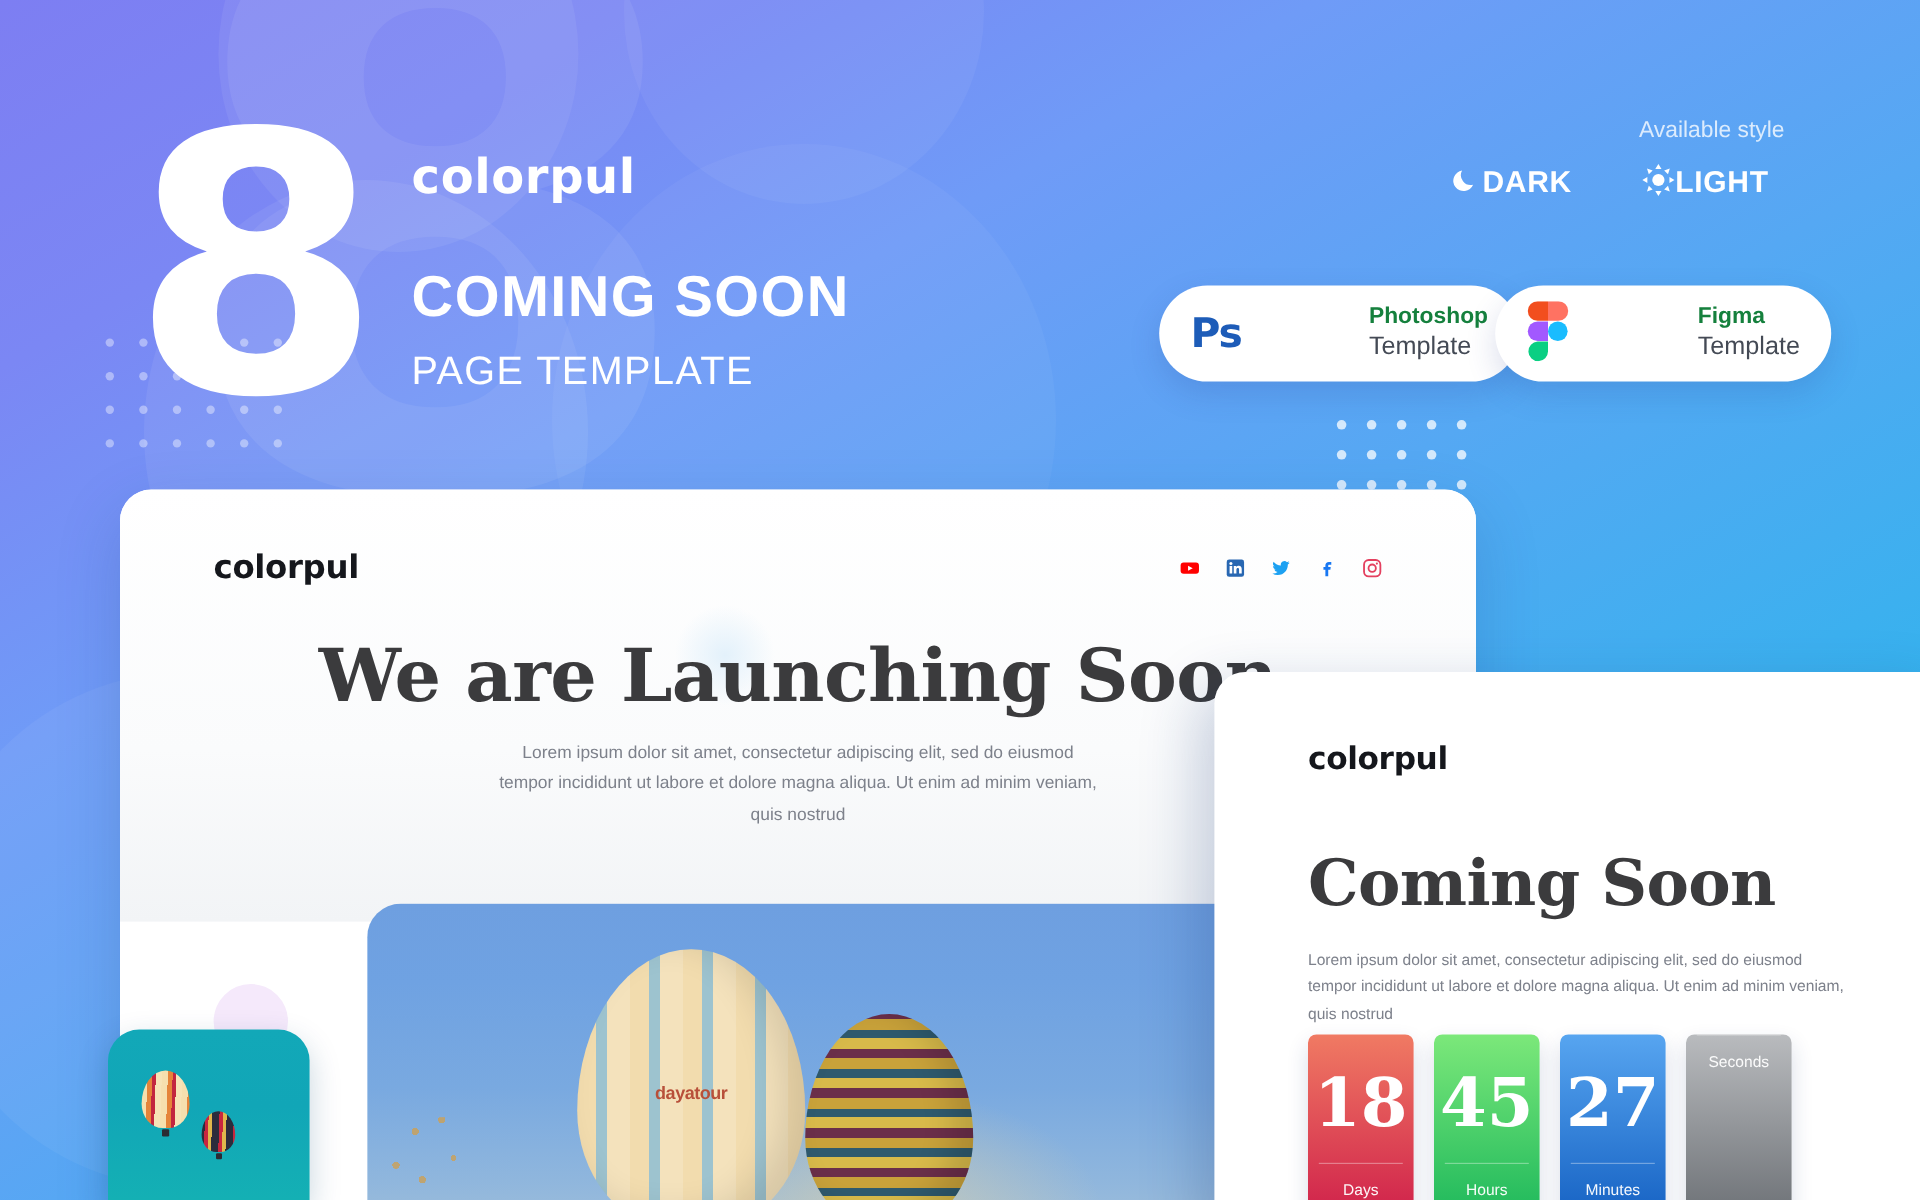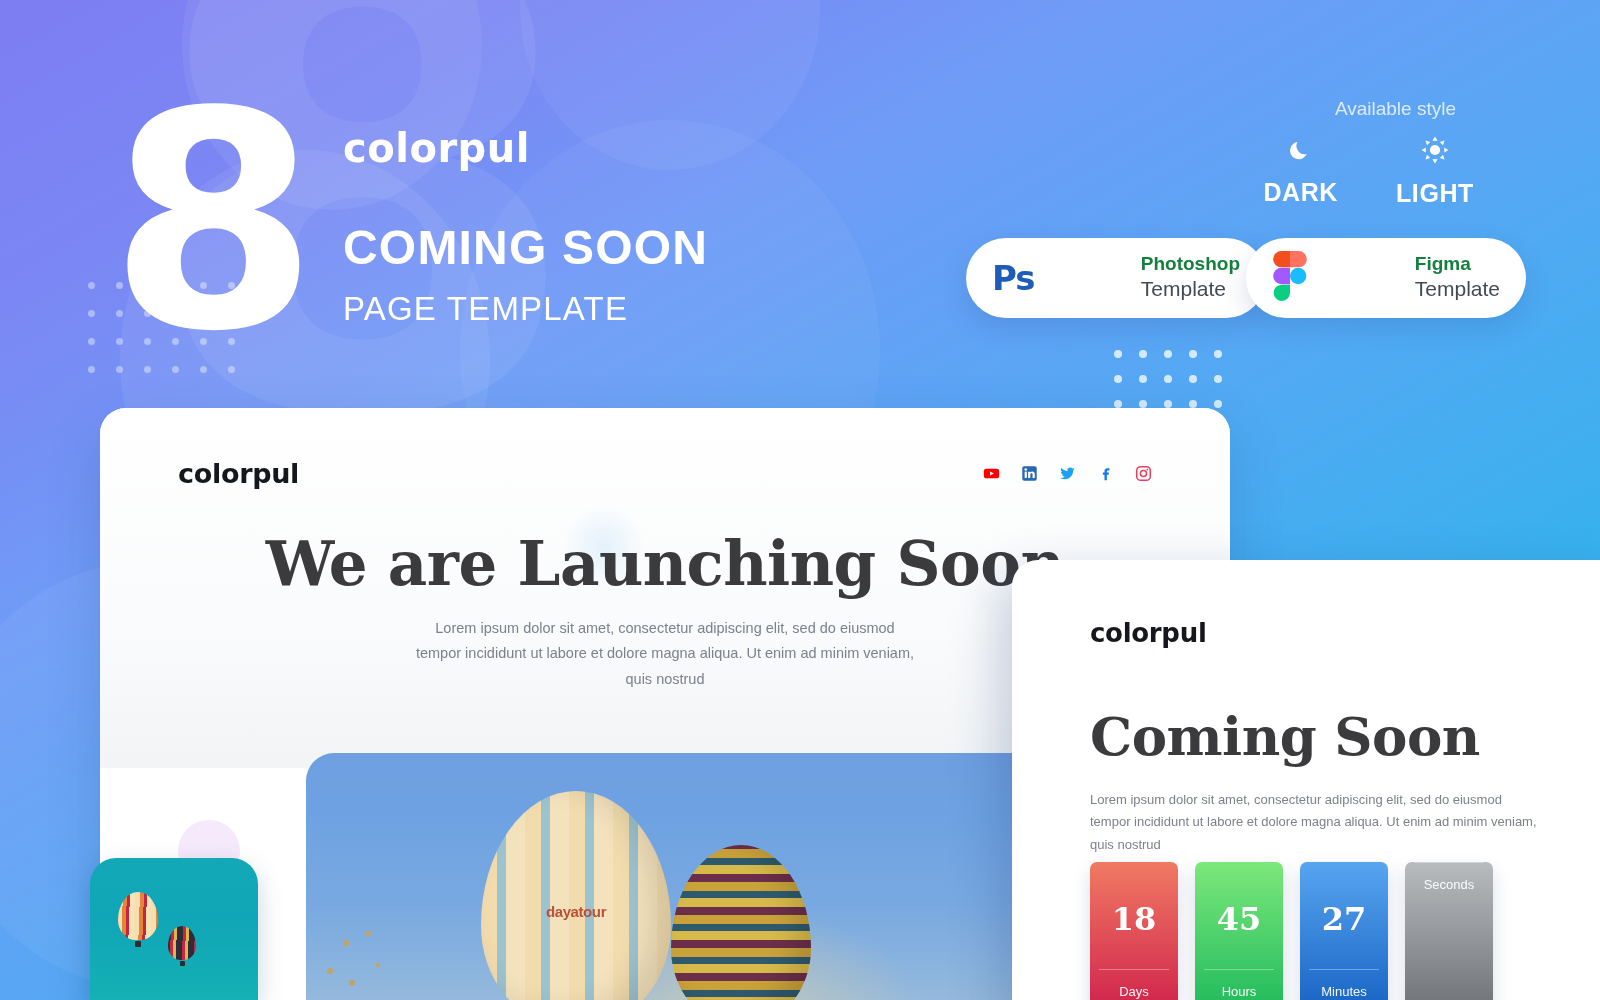--- a/index.html
+++ b/index.html
@@ -81,28 +81,28 @@
     letter-spacing:1.2px;line-height:1;
   }
   .page-template{
     margin-top:20px;
     font-size:33px;font-weight:400;color:#fff;
     letter-spacing:1.2px;line-height:1;
   }
 
   
   .avail-label{
-    position:absolute;right:144px;top:98px;
+    position:absolute;right:113px;top:98px;
     color:rgba(255,255,255,.78);font-size:19px;
   }
   .style-row{
     position:absolute;right:126px;top:136px;
     display:flex;align-items:center;gap:58px;
   }
-  .style-opt{display:flex;align-items:center;gap:11px;cursor:pointer;flex-direction:column;}
+  .style-opt{display:flex;align-items:center;cursor:pointer;}
   .style-opt .lbl{color:#fff;font-size:25px;font-weight:700;letter-spacing:.6px;}
 
   
   .pill{
     position:absolute;display:flex;align-items:center;
     background:#fff;border-radius:40px;
     box-shadow:0 10px 26px rgba(40,60,140,.17);
     cursor:pointer;
     justify-content:space-between;
   }
@@ -217,21 +217,21 @@
   }
   .cd-two{position:absolute;left:78px;top:302px;display:flex;gap:17px;}
   .cd2-box{
     width:88px;height:150px;border-radius:7px;
     display:flex;flex-direction:column;align-items:center;
     box-shadow:0 8px 18px rgba(25,50,110,.16);
     overflow:hidden;
   }
   .cd2-num{
     flex:1;display:flex;align-items:center;justify-content:center;
-    font-family:"DejaVu Serif", serif;font-weight:700;font-size:32px;color:#fff;
+    font-family:"DejaVu Serif", serif;font-weight:700;font-size:56px;color:#fff;
     padding-top:6px;
   }
   .cd2-div{width:70px;height:1px;background:rgba(255,255,255,.35);}
   .cd2-lbl{height:42px;display:flex;align-items:center;font-size:13px;color:rgba(255,255,255,.95);}
 
   
   .card-teal{
     position:absolute;left:90px;top:858px;width:168px;height:142px;
     border-radius:26px 26px 0 0;
     background:linear-gradient(180deg,#12a8b8 0%,#11a6b7 45%,#14b0b4 100%);

